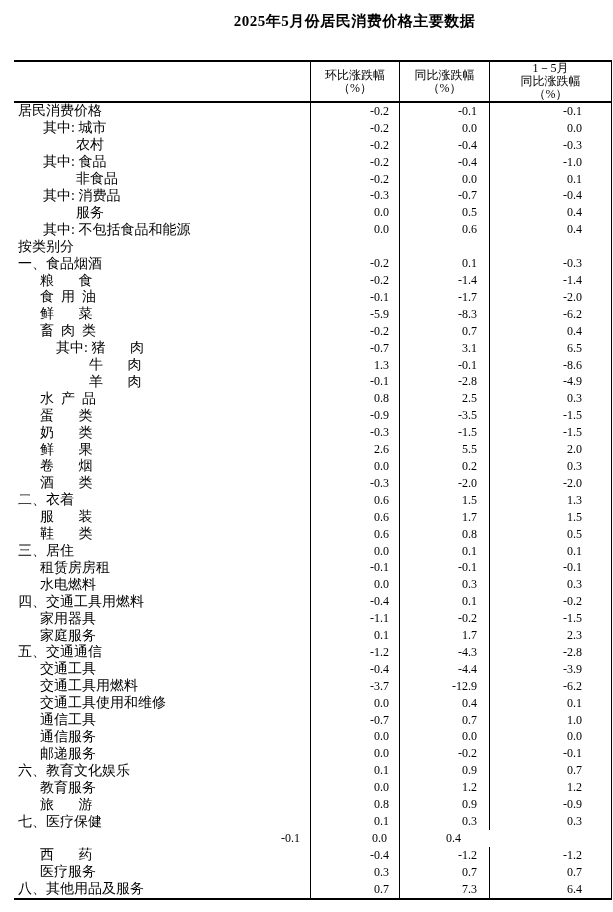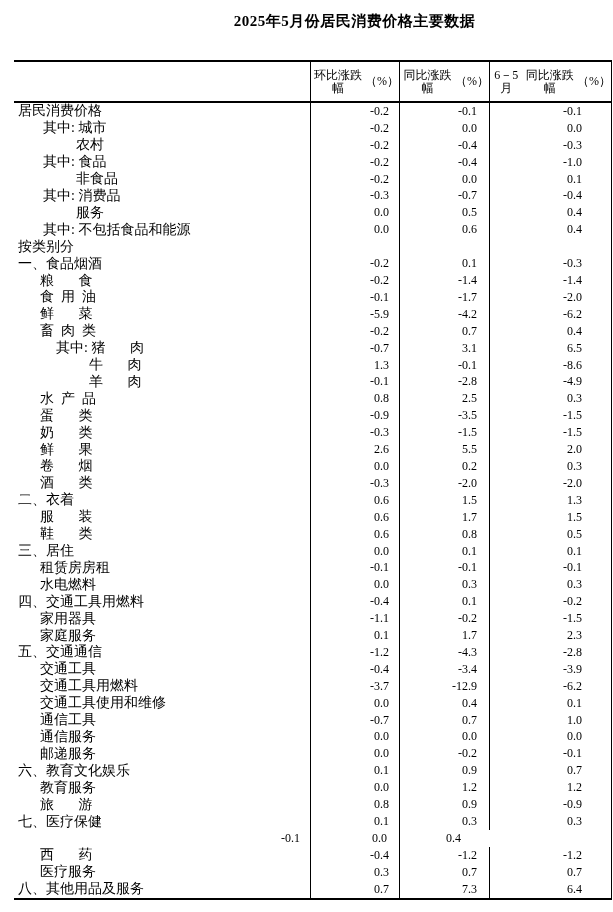--- a/index.html
+++ b/index.html
@@ -17,21 +17,21 @@
   .cpi-table{
     position:absolute;left:14px;top:60px;width:597px;
     border-top:2px solid #000;border-bottom:2px solid #000;border-right:1px solid #000;
     background:#fff;
   }
   .thead{
     display:grid;grid-template-columns:297px 89px 90px 121px;
     height:39px;border-bottom:2px solid #000;
   }
   .th{
-    display:flex;flex-direction:row;justify-content:center;align-items:center;
+    display:flex;flex-direction:column;justify-content:center;align-items:center;
     font-size:12px;line-height:13px;text-align:center;overflow:hidden;
   }
   .c1,.c2,.c3{border-right:1px solid #000}
   .tr{
     display:grid;grid-template-columns:297px 89px 90px 121px;
     height:16.915px;
   }
   .td{display:flex;align-items:center;overflow:hidden}
   .td.label{font-size:14px;white-space:pre}
   .td.num{justify-content:flex-end;font-size:12px}
@@ -55,21 +55,21 @@
     <div class="th c1"></div>
     <div class="th c2">
         <div>环比涨跌幅</div>
         <div>（%）</div>
       </div>
     <div class="th c3">
         <div>同比涨跌幅</div>
         <div>（%）</div>
       </div>
     <div class="th c4">
-        <div>6－5月</div>
+        <div>1－5月</div>
         <div>同比涨跌幅</div>
         <div>（%）</div>
       </div>
   </div>
   <div class="tbody" id="tbody">
       <div class="tr">
         <div class="td label c1 ind-top">居民消费价格</div>
         <div class="td num c2 n1">-0.2</div>
         <div class="td num c3 n2">-0.1</div>
         <div class="td num c4 n3">-0.1</div>
@@ -136,21 +136,21 @@
       </div>
       <div class="tr">
         <div class="td label c1 ind-sub">食  用  油</div>
         <div class="td num c2 n1">-0.1</div>
         <div class="td num c3 n2">-1.7</div>
         <div class="td num c4 n3">-2.0</div>
       </div>
       <div class="tr">
         <div class="td label c1 ind-sub">鲜       菜</div>
         <div class="td num c2 n1">-5.9</div>
-        <div class="td num c3 n2">-4.2</div>
+        <div class="td num c3 n2">-8.3</div>
         <div class="td num c4 n3">-6.2</div>
       </div>
       <div class="tr">
         <div class="td label c1 ind-sub">畜  肉  类</div>
         <div class="td num c2 n1">-0.2</div>
         <div class="td num c3 n2">0.7</div>
         <div class="td num c4 n3">0.4</div>
       </div>
       <div class="tr">
         <div class="td label c1 ind-qz2">其中: 猪       肉</div>
@@ -262,21 +262,21 @@
       </div>
       <div class="tr">
         <div class="td label c1 ind-top">五、交通通信</div>
         <div class="td num c2 n1">-1.2</div>
         <div class="td num c3 n2">-4.3</div>
         <div class="td num c4 n3">-2.8</div>
       </div>
       <div class="tr">
         <div class="td label c1 ind-sub">交通工具</div>
         <div class="td num c2 n1">-0.4</div>
-        <div class="td num c3 n2">-3.4</div>
+        <div class="td num c3 n2">-4.4</div>
         <div class="td num c4 n3">-3.9</div>
       </div>
       <div class="tr">
         <div class="td label c1 ind-sub">交通工具用燃料</div>
         <div class="td num c2 n1">-3.7</div>
         <div class="td num c3 n2">-12.9</div>
         <div class="td num c4 n3">-6.2</div>
       </div>
       <div class="tr">
         <div class="td label c1 ind-sub">交通工具使用和维修</div>

